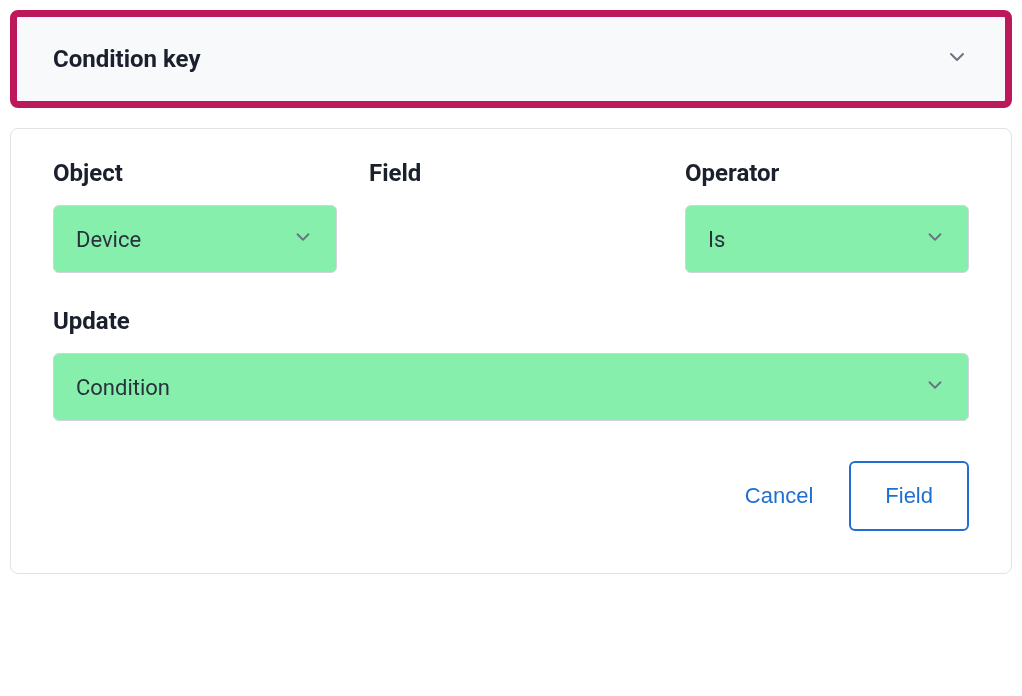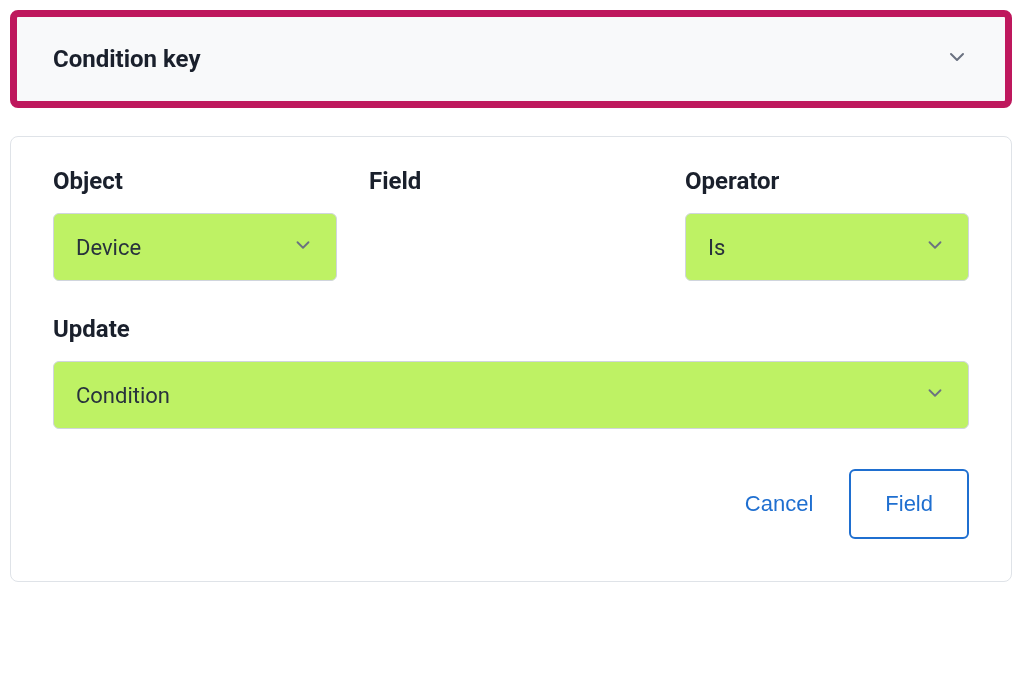--- a/index.html
+++ b/index.html
@@ -26,21 +26,21 @@
     .accordion-title {
       font-size: 24px;
       font-weight: 700;
       color: #1a202c;
     }
     .accordion-chevron svg {
       width: 24px;
       height: 24px;
     }
     .panel {
-      margin-top: 28px;
+      margin-top: 20px;
       border: 1px solid #dfe3e8;
       border-radius: 8px;
       padding: 30px 42px 42px 42px;
     }
     .row-three {
       display: flex;
       gap: 32px;
       margin-bottom: 34px;
     }
     .field-group {
@@ -55,21 +55,21 @@
       margin-bottom: 18px;
     }
     .select-box {
       border: 1px solid #d0d5dd;
       border-radius: 6px;
       padding: 20px 22px;
       display: flex;
       justify-content: space-between;
       align-items: center;
       cursor: pointer;
-      background: #bef264;
+      background: #86efac;
     }
     .select-value {
       font-size: 22px;
       font-weight: 400;
       color: #28323c;
     }
     .select-chevron svg {
       width: 22px;
       height: 22px;
     }

